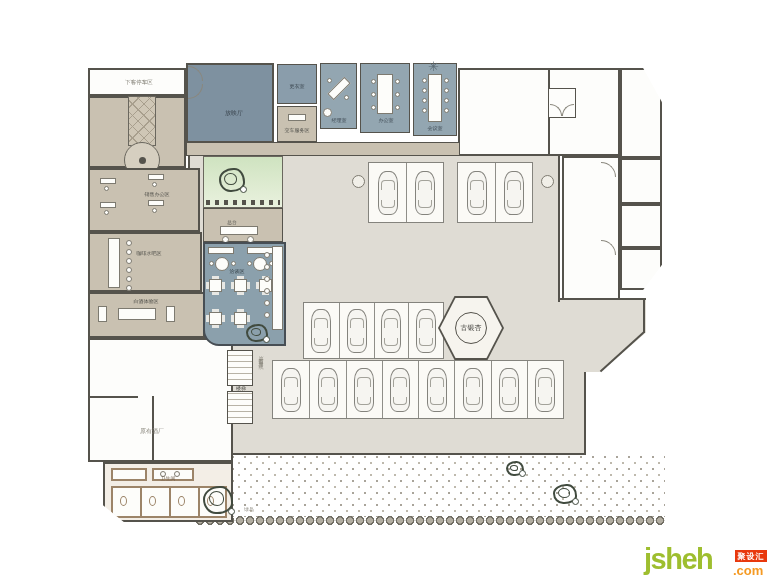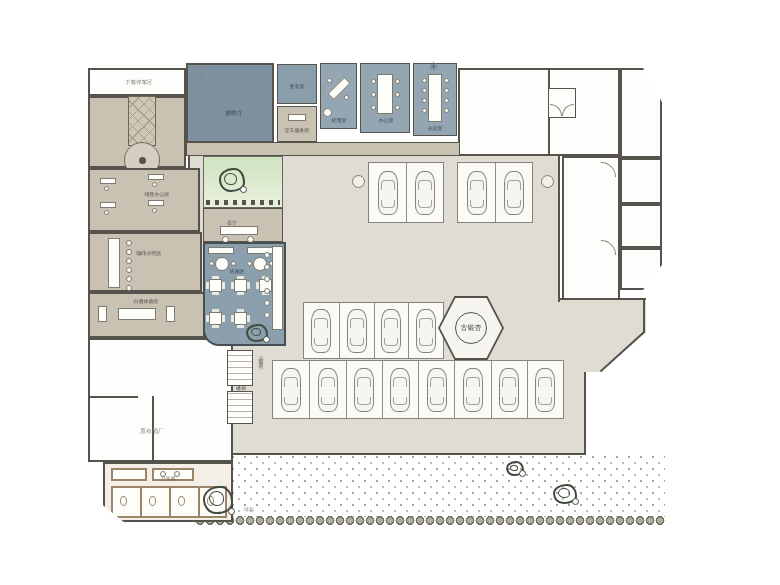--- a/index.html
+++ b/index.html
@@ -295,14 +295,19 @@
   <div class="dot" style="left:352px;top:175px;width:13px;height:13px;background:#f1efe8;z-index:5"></div>
   <div class="dot" style="left:541px;top:175px;width:13px;height:13px;background:#f1efe8;z-index:5"></div>
 
   <div class="hexO" style="left:438px;top:296px;width:66px;height:64px">
     <div class="hexI"></div>
   </div>
   <div style="position:absolute;left:455px;top:312px;width:32px;height:32px;border-radius:50%;border:1.5px solid #55534c;background:#f6f4ee;box-sizing:border-box;z-index:7;display:flex;align-items:center;justify-content:center">
     <span class="lbx" style="font-size:7px;color:#3d3c38">古银杏</span>
   </div>
 
+  <div class="wm">
+    <span class="brand">jsheh</span>
+    <span class="badge">聚设汇</span>
+    <span class="tld">.com</span>
+  </div>
 
 </div>
 
 </body></html>

